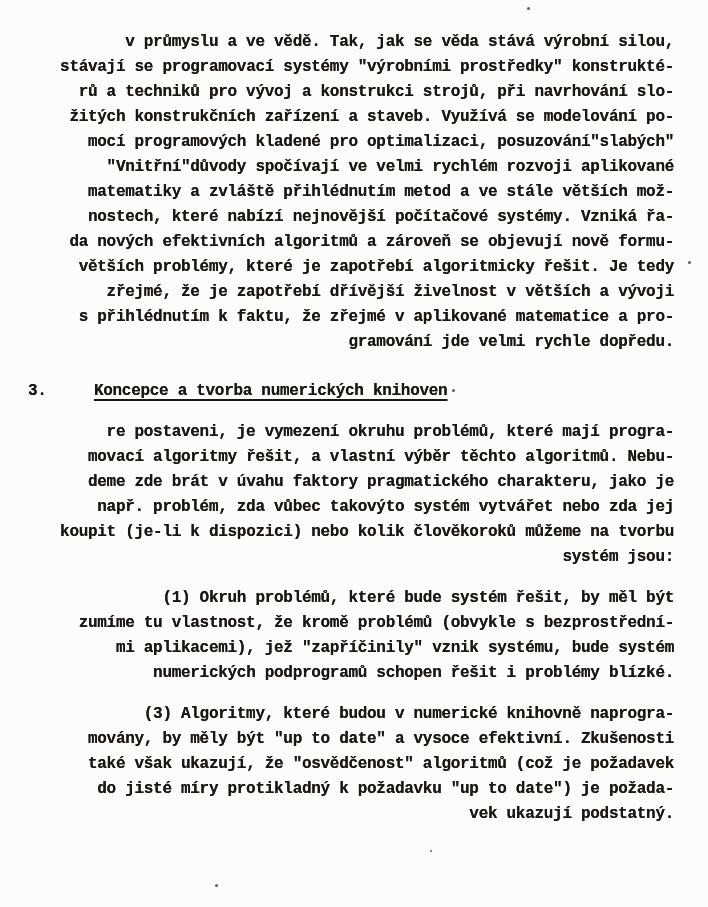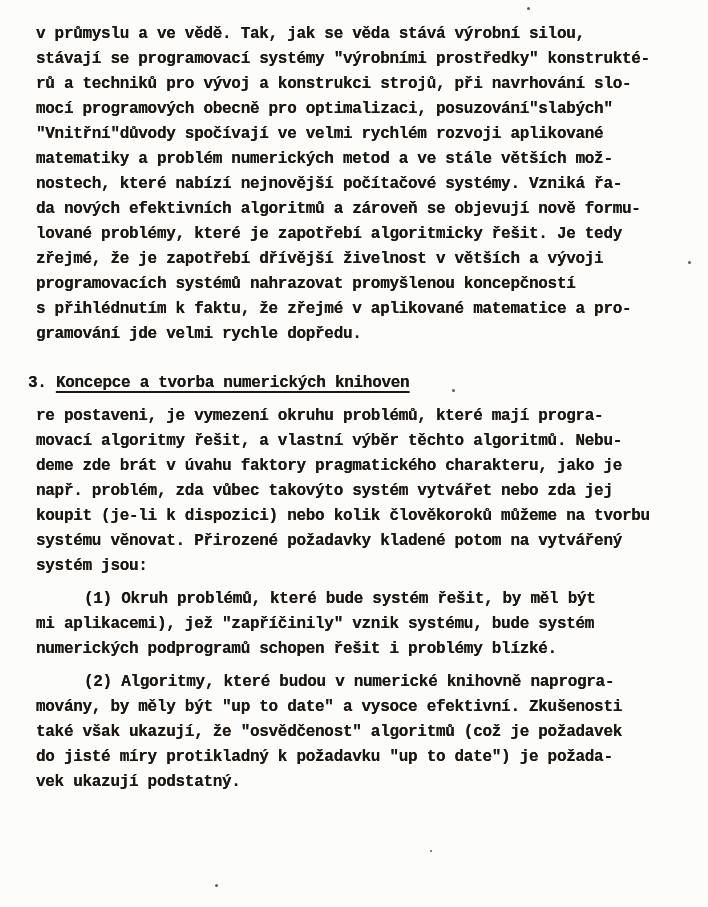--- a/index.html
+++ b/index.html
@@ -16,36 +16,37 @@
     overflow: hidden;
     box-sizing: border-box;
     padding: 14px 18px 0 28px;
     font-family: "Liberation Mono", "DejaVu Sans Mono", monospace;
     font-weight: bold;
     font-size: 16px;
     line-height: 25px;
     color: #1b1713;
     text-shadow: 0 0 0.6px rgba(20, 16, 10, 0.85);
   }
-  .paragraph { margin: 8px; }
+  .paragraph { margin: 16px; text-align: right; }
   .line {
     white-space: pre;
     letter-spacing: -0.3px;
   }
   .line.indent { padding-left: 48px; }
   .heading {
     margin-top: 24px;
     margin-bottom: 4px;
     white-space: pre;
     letter-spacing: -0.3px;
   }
   .heading .htitle {
     text-decoration: underline;
     text-decoration-thickness: 2px;
     text-underline-offset: 4px;
+    margin-left: 38px;
   }
   
   .speck {
     position: absolute;
     background: #3a362f;
     border-radius: 50%;
     opacity: 0.8;
   }
   .speck.s1 { left: 527px; top: 7px;  width: 3px; height: 3px; }
   .speck.s2 { left: 452px; top: 389px; width: 3px; height: 3px; }
@@ -55,48 +56,48 @@
 </style>
 </head>
 <body>
 
 <div class="page">
   <div>
       <div class="paragraph">
         <div class="line">v průmyslu a ve vědě. Tak, jak se věda stává výrobní silou,</div>
         <div class="line">stávají se programovací systémy "výrobními prostředky" konstrukté-</div>
         <div class="line">rů a techniků pro vývoj a konstrukci strojů, při navrhování slo-</div>
-        <div class="line">mocí programových obecně pro optimalizaci, posuzování"slabých"</div>
+        <div class="line">žitých konstrukčních zařízení a staveb. Využívá se modelování po-</div>
+        <div class="line">mocí programových kladené pro optimalizaci, posuzování"slabých"</div>
         <div class="line">"Vnitřní"důvody spočívají ve velmi rychlém rozvoji aplikované</div>
-        <div class="line">matematiky a problém numerických metod a ve stále větších mož-</div>
+        <div class="line">matematiky a zvláště přihlédnutím metod a ve stále větších mož-</div>
         <div class="line">nostech, které nabízí nejnovější počítačové systémy. Vzniká řa-</div>
         <div class="line">da nových efektivních algoritmů a zároveň se objevují nově formu-</div>
-        <div class="line">lované problémy, které je zapotřebí algoritmicky řešit. Je tedy</div>
+        <div class="line">větších problémy, které je zapotřebí algoritmicky řešit. Je tedy</div>
         <div class="line">zřejmé, že je zapotřebí dřívější živelnost v větších a vývoji</div>
-        <div class="line">programovacích systémů nahrazovat promyšlenou koncepčností</div>
         <div class="line">s přihlédnutím k faktu, že zřejmé v aplikované matematice a pro-</div>
         <div class="line">gramování jde velmi rychle dopředu.</div>
       </div>
       <div class="heading"><span>3.</span> <span class="htitle">Koncepce a tvorba numerických knihoven</span></div>
       <div class="paragraph">
         <div class="line">re postaveni, je vymezení okruhu problémů, které mají progra-</div>
         <div class="line">movací algoritmy řešit, a vlastní výběr těchto algoritmů. Nebu-</div>
         <div class="line">deme zde brát v úvahu faktory pragmatického charakteru, jako je</div>
         <div class="line">např. problém, zda vůbec takovýto systém vytvářet nebo zda jej</div>
         <div class="line">koupit (je-li k dispozici) nebo kolik člověkoroků můžeme na tvorbu</div>
-        <div class="line">systému věnovat. Přirozené požadavky kladené potom na vytvářený</div>
         <div class="line">systém jsou:</div>
       </div>
       <div class="paragraph">
         <div class="line indent">(1) Okruh problémů, které bude systém řešit, by měl být</div>
+        <div class="line">zumíme tu vlastnost, že kromě problémů (obvykle s bezprostřední-</div>
         <div class="line">mi aplikacemi), jež "zapříčinily" vznik systému, bude systém</div>
         <div class="line">numerických podprogramů schopen řešit i problémy blízké.</div>
       </div>
       <div class="paragraph">
-        <div class="line indent">(2) Algoritmy, které budou v numerické knihovně naprogra-</div>
+        <div class="line indent">(3) Algoritmy, které budou v numerické knihovně naprogra-</div>
         <div class="line">movány, by měly být "up to date" a vysoce efektivní. Zkušenosti</div>
         <div class="line">také však ukazují, že "osvědčenost" algoritmů (což je požadavek</div>
         <div class="line">do jisté míry protikladný k požadavku "up to date") je požada-</div>
         <div class="line">vek ukazují podstatný.</div>
       </div>
     </div>
   <div class="speck s1"></div>
   <div class="speck s2"></div>
   <div class="speck s3"></div>
   <div class="speck s4"></div>

